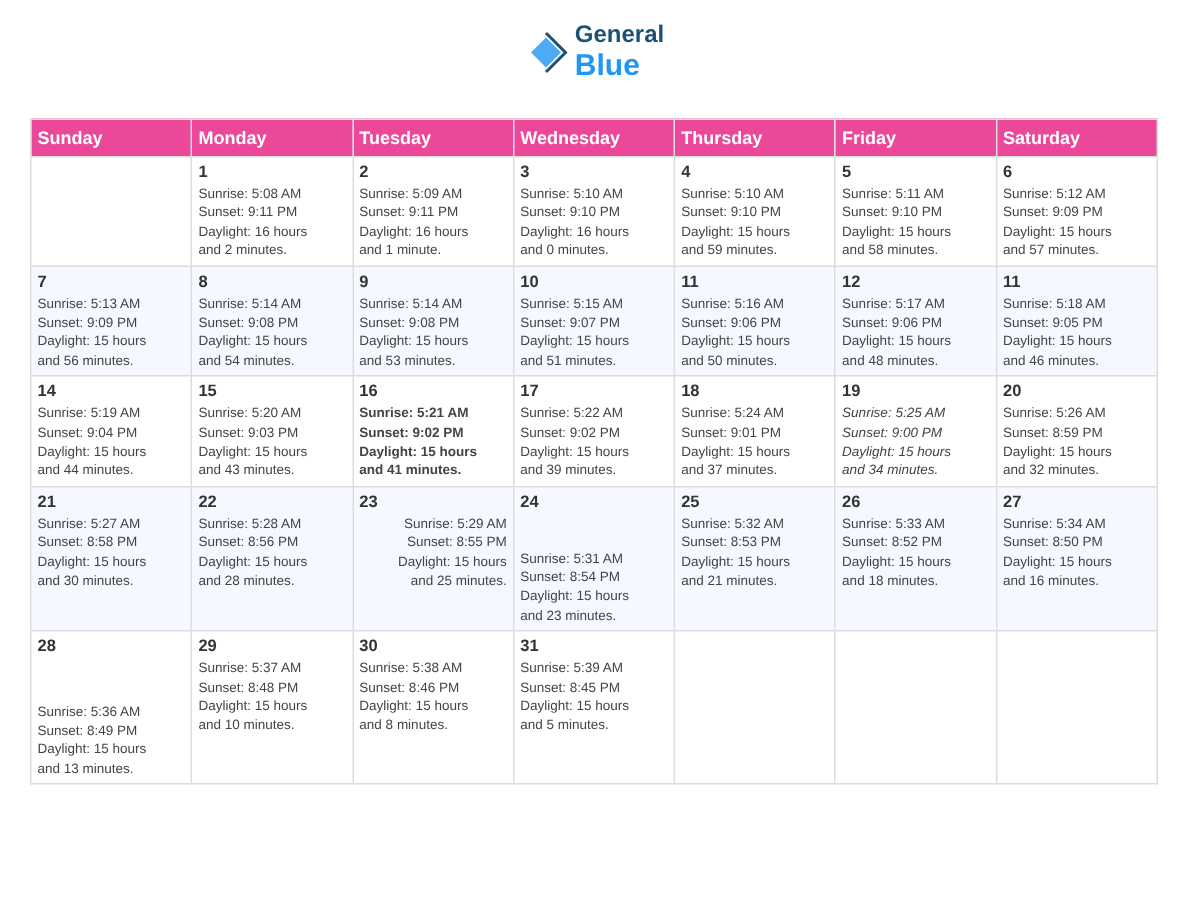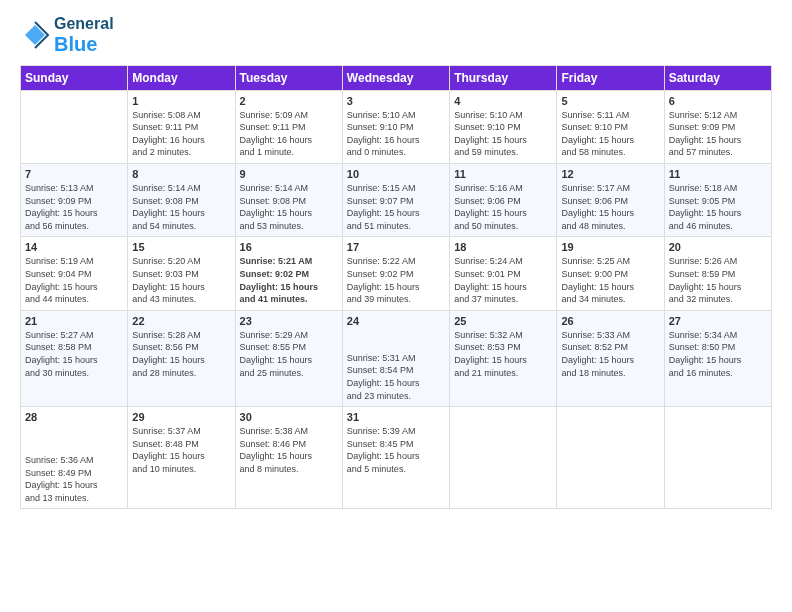--- a/index.html
+++ b/index.html
@@ -1,25 +1,25 @@
 <!DOCTYPE html>
 <html><head>
   <meta charset="utf-8">
   <style>
     * { margin: 0; padding: 0; box-sizing: border-box; }
     body { font-family: Arial, sans-serif; background: #fff; width: 792px; height: 612px; overflow: hidden; }
     .page { width: 792px; height: 612px; padding: 15px 20px; }
-    .header { display: flex; justify-content: flex-start; align-items: flex-start; margin-bottom: 10px; }
+    .header { display: flex; justify-content: center; align-items: flex-start; margin-bottom: 24px; }
     .logo { display: flex; align-items: center; }
     .logo-icon { width: 30px; height: 30px; margin-right: 4px; }
     .title-block { text-align: right; }
     .month-title { font-size: 36px; color: #1a1a2e; font-weight: normal; }
     .location { font-size: 14px; color: #555; }
     table { width: 100%; border-collapse: collapse; table-layout: fixed; }
-    thead tr th { background: #6d28d9; color: #fff; padding: 5px 4px; font-size: 12px; font-weight: bold; border: 1px solid #ddd; text-align: left; }
+    thead tr th { background: #ec4899; color: #fff; padding: 5px 4px; font-size: 12px; font-weight: bold; border: 1px solid #ddd; text-align: left; }
     tbody tr { border-bottom: 1px solid #ddd; }
     tbody tr td { border: 1px solid #ddd; padding: 4px; vertical-align: top; font-size: 9.5px; color: #333; min-height: 80px; }
     tbody tr:nth-child(odd) td { background: #fff; }
     tbody tr:nth-child(even) td { background: #f5f8ff; }
     .day-num { font-weight: bold; font-size: 11px; margin-bottom: 2px; }
     .day-info { font-size: 9px; line-height: 1.4; color: #444; }
   </style>
 </head>
 <body>
 
@@ -180,21 +180,21 @@
           </td>
           <td>
             <div class="day-num">18</div>
             <div class="day-info" style="white-space: pre-line;">Sunrise: 5:24 AM
 Sunset: 9:01 PM
 Daylight: 15 hours
 and 37 minutes.</div>
           </td>
           <td>
             <div class="day-num">19</div>
-            <div class="day-info" style="white-space: pre-line;">Sunrise: 5:25 AM
+            <div class="day-info" style="white-space: pre-line; font-style: italic;">Sunrise: 5:25 AM
 Sunset: 9:00 PM
 Daylight: 15 hours
 and 34 minutes.</div>
           </td>
           <td>
             <div class="day-num">20</div>
             <div class="day-info" style="white-space: pre-line;">Sunrise: 5:26 AM
 Sunset: 8:59 PM
 Daylight: 15 hours
 and 32 minutes.</div>
@@ -210,21 +210,21 @@
           </td>
           <td>
             <div class="day-num">22</div>
             <div class="day-info" style="white-space: pre-line;">Sunrise: 5:28 AM
 Sunset: 8:56 PM
 Daylight: 15 hours
 and 28 minutes.</div>
           </td>
           <td>
             <div class="day-num">23</div>
-            <div class="day-info" style="white-space: pre-line;">Sunrise: 5:29 AM
+            <div class="day-info" style="white-space: pre-line; text-align: right;">Sunrise: 5:29 AM
 Sunset: 8:55 PM
 Daylight: 15 hours
 and 25 minutes.</div>
           </td>
           <td>
             <div class="day-num">24</div>
             <div class="day-info" style="white-space: pre-line; margin-top: 25px;">Sunrise: 5:31 AM
 Sunset: 8:54 PM
 Daylight: 15 hours
 and 23 minutes.</div>

